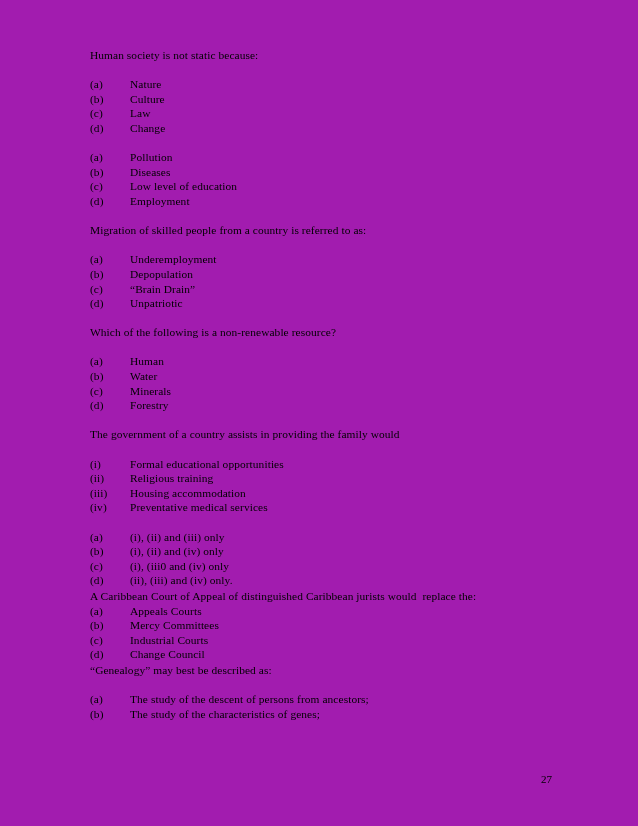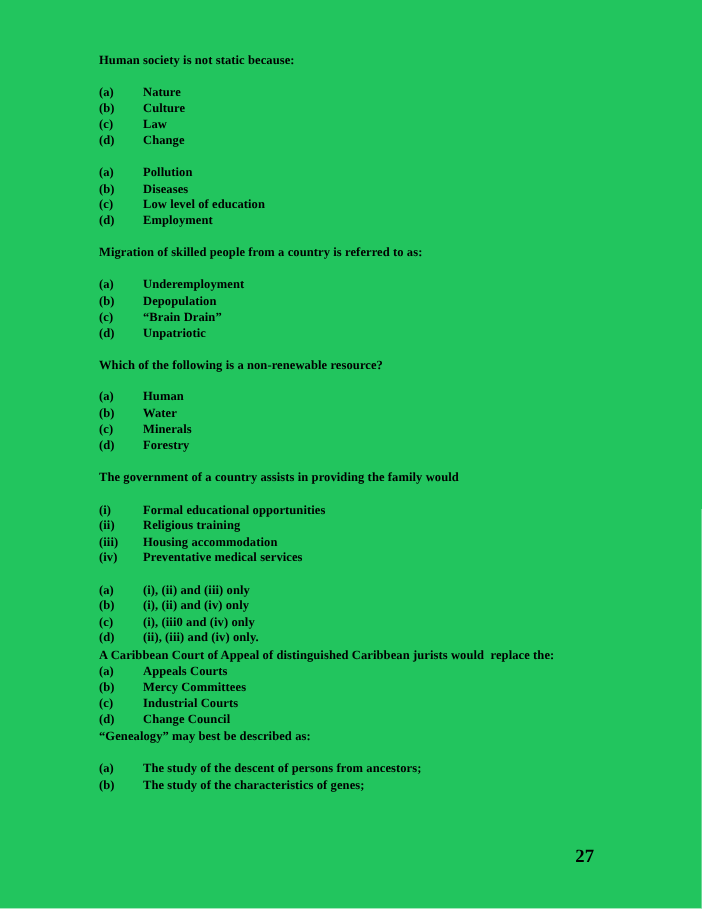--- a/index.html
+++ b/index.html
@@ -15,23 +15,22 @@
     font-family: "Liberation Serif", "DejaVu Serif", serif;
     color: #000000;
     -webkit-font-smoothing: antialiased;
   }
   .page {
     position: absolute;
     left: 0;
     top: 0;
     width: 638px;
     height: 826px;
-    background: #22c55e;
+    background: #a21caf;
     overflow: hidden;
-    font-weight: bold;
   }
   .content {
     position: absolute;
     left: 90px;
     top: 48px;
     width: 470px;
   }
   
   .block {
     margin: 0;
@@ -74,22 +73,23 @@
   .opt-text {
     flex: 1 1 auto;
     white-space: pre-wrap;
   }
   .page-number {
     position: absolute;
     left: 0;
     top: 772px;
     width: 540px;
     text-align: right;
-    font-size: 17px;
+    font-size: 11px;
     line-height: 14.6px;
+    padding-left: 12px;
   }
 </style>
 </head>
 <body>
 
 <div class="page">
   <div class="content" id="question-list">
       <div class="block">
         <p class="stem">Human society is not static because:</p>
         <ul class="options spaced">

